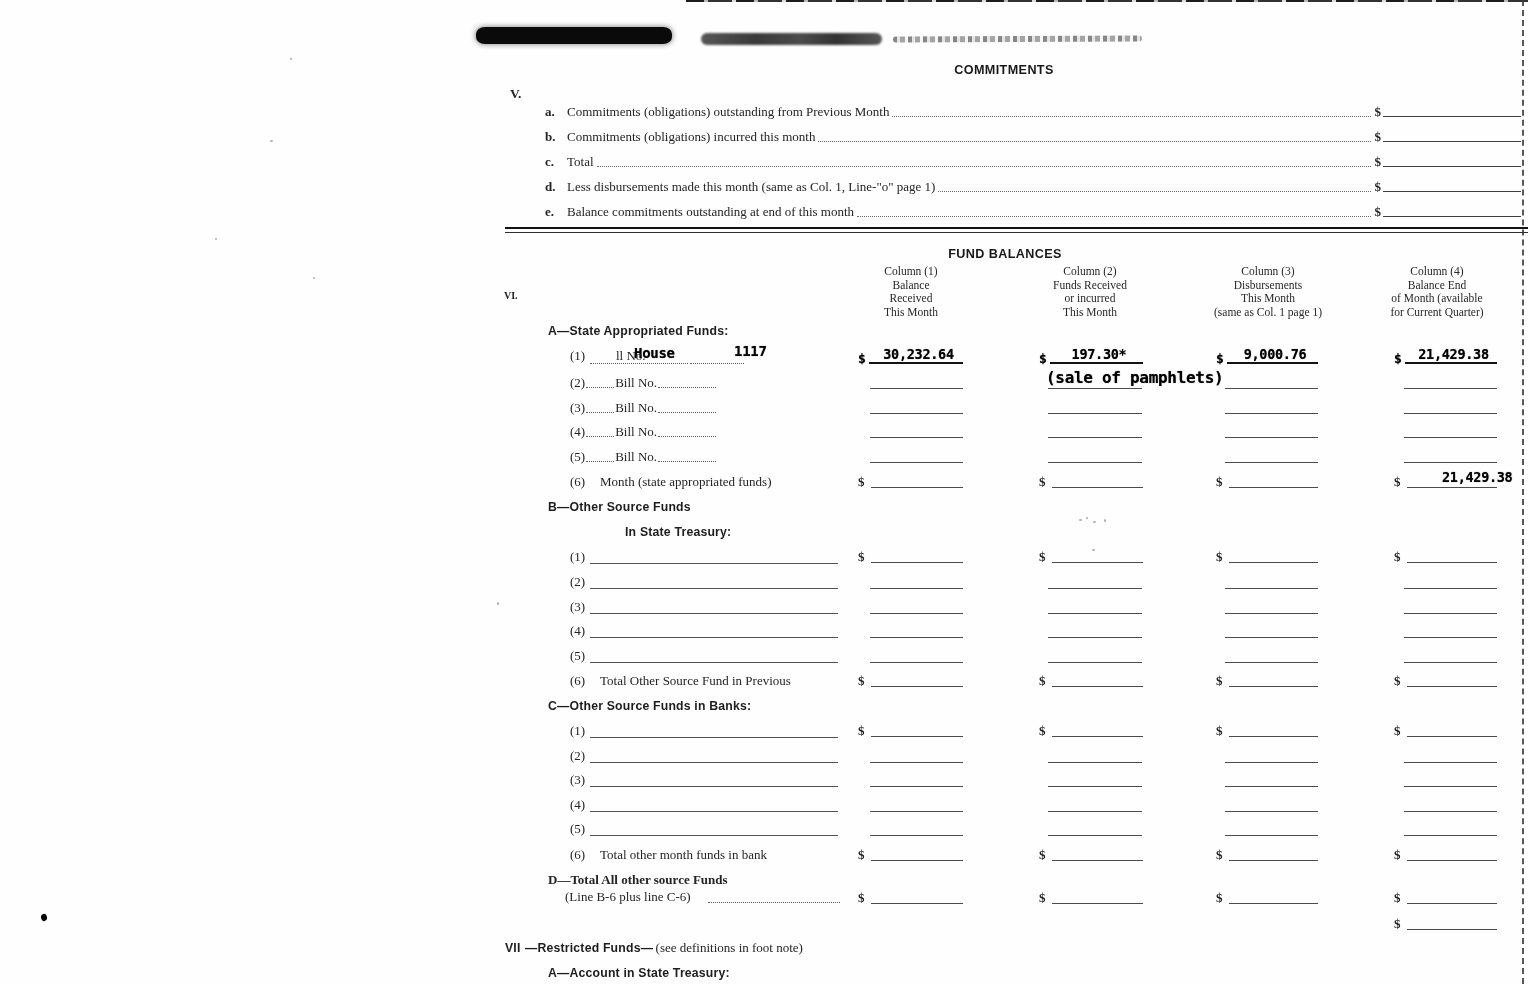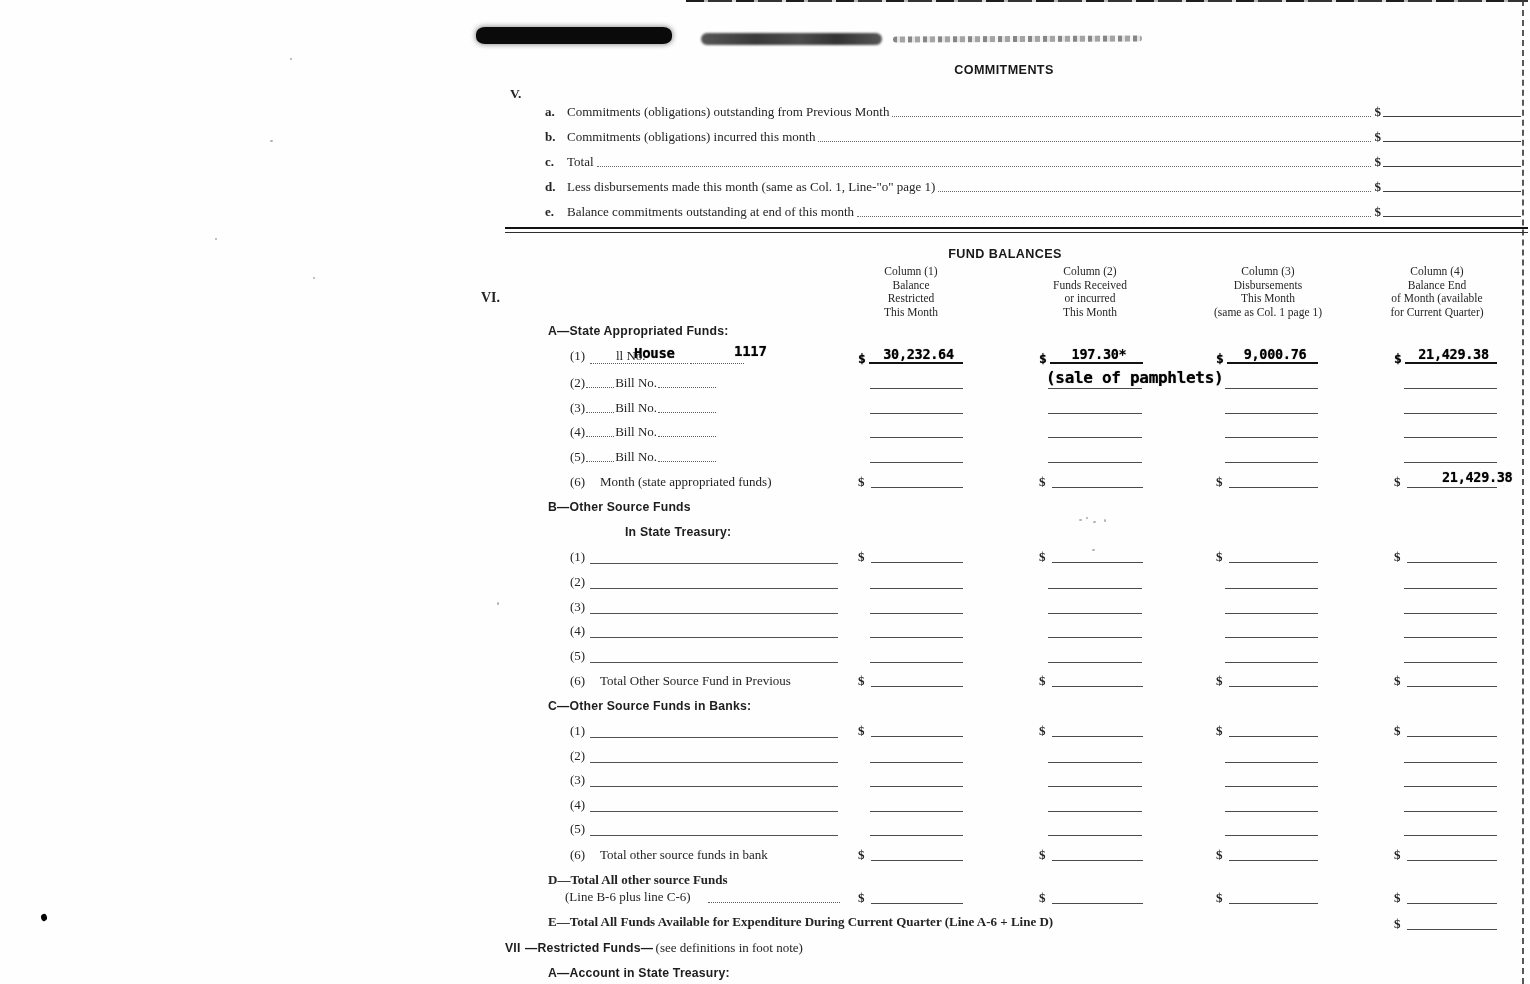--- a/index.html
+++ b/index.html
@@ -112,26 +112,26 @@
   <div class="vrow" style="top:204px">
     <span class="lt">e.</span>
     <span class="tx">Balance commitments outstanding at end of this month</span>
     <i class="lead"></i>
     <span class="cur">$</span>
     <i class="el"></i>
   </div>
   <div class="dblrule"></div>
 
   <div class="titlehead" style="left:905px;top:246px;width:200px">FUND BALANCES</div>
-  <span class="ser bold-ser" style="left:481px;top:290px;font-size:14px">VI.</span>
+  <span class="ser bold-ser" style="left:504px;top:290px;font-size:10px">VI.</span>
 
   <div class="colh" style="left:816px">
     <div>Column (1)</div>
     <div>Balance</div>
-    <div>Restricted</div>
+    <div>Received</div>
     <div>This Month</div>
   </div>
   <div class="colh" style="left:995px">
     <div>Column (2)</div>
     <div>Funds Received</div>
     <div>or incurred</div>
     <div>This Month</div>
   </div>
   <div class="colh" style="left:1173px">
     <div>Column (3)</div>
@@ -353,21 +353,21 @@
   <i class="bln b4" style="top:811px"></i>
 
   <span class="ser" style="left:570px;top:821px">(5)</span>
   <i class="lblline" style="left:590px;top:835px;width:248px"></i>
   <i class="bln b1" style="top:835px"></i>
   <i class="bln b2" style="top:835px"></i>
   <i class="bln b3" style="top:835px"></i>
   <i class="bln b4" style="top:835px"></i>
 
   <span class="ser" style="left:570px;top:847px">(6)</span>
-  <span class="ser" style="left:600px;top:847px">Total other source funds in bank</span>
+  <span class="ser" style="left:600px;top:847px">Total other month funds in bank</span>
   <div class="cell c1 total" style="top:841px">
     <span class="cur">$</span>
       <i class="ln"></i>
   </div>
   <div class="cell c2 total" style="top:841px">
     <span class="cur">$</span>
       <i class="ln"></i>
   </div>
   <div class="cell c3 total" style="top:841px">
     <span class="cur">$</span>
@@ -391,21 +391,20 @@
   </div>
   <div class="cell c3 total" style="top:884px">
     <span class="cur">$</span>
       <i class="ln"></i>
   </div>
   <div class="cell c4 total" style="top:884px">
     <span class="cur">$</span>
       <i class="ln"></i>
   </div>
 
-  <span class="ser" style="left:548px;top:914px;font-weight:600">E—Total All Funds Available for Expenditure During Current Quarter (Line A-6 + Line D)</span>
   <div class="cell c4 total" style="top:910px">
     <span class="cur">$</span>
       <i class="ln"></i>
   </div>
 
   <div style="position:absolute;left:505px;top:940px;display:flex;align-items:baseline;white-space:nowrap">
     <span class="bhead" style="position:static">VII</span>
     <span style="width:4px"></span>
     <span class="bhead" style="position:static">—Restricted Funds—</span>
     <span>(see definitions in foot note)</span>

